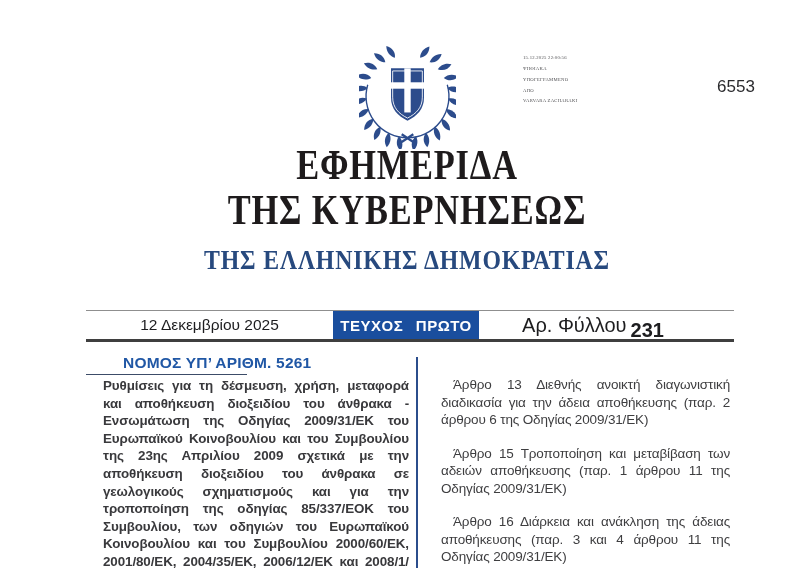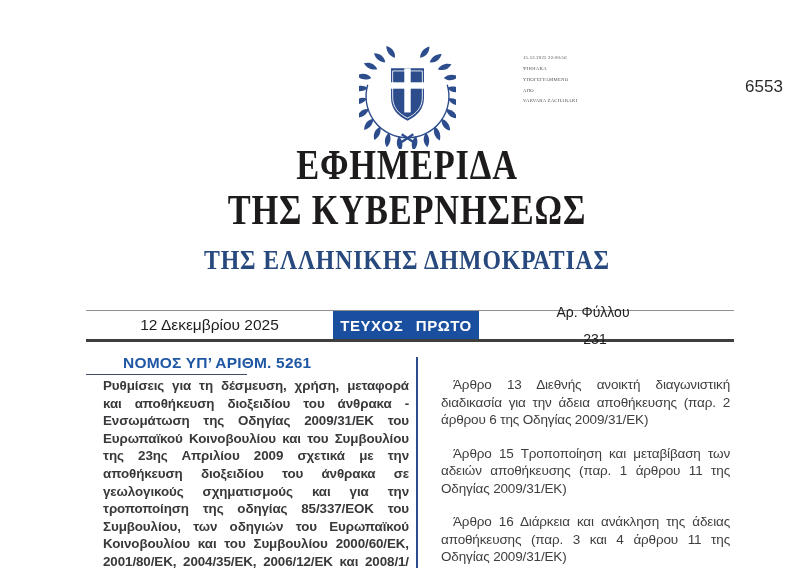--- a/index.html
+++ b/index.html
@@ -13,21 +13,21 @@
   .emblem { position:absolute; left:359px; top:41px; width:97px; height:108px; }
 
   .stamp {
     position:absolute; left:523px; top:52px; width:260px;
     font-family:"Liberation Serif", serif; font-size:9px; line-height:21px;
     color:#4f4f52; letter-spacing:.5px;
     transform:scale(0.52); transform-origin:0 0;
   }
 
   .page-number {
-    position:absolute; left:734px; top:77px; width:60px;
+    position:absolute; left:706px; top:77px; width:60px;
     font-size:17px; color:#2b2b2e; text-align:center;
   }
 
   .masthead { position:absolute; left:0; top:0; width:800px; text-align:center; }
   .masthead .t1, .masthead .t2 {
     position:absolute; left:0; width:800px;
     font-family:"Liberation Serif", serif; font-weight:bold;
     font-size:43px; line-height:44px; color:#1e1b1c; letter-spacing:1px;
     transform:translateX(7px) scaleX(0.80);
   }
@@ -45,22 +45,22 @@
     position:absolute; left:86px; top:310px; width:648px; height:32px;
     border-top:1px solid #8f8f8f; border-bottom:3px solid #3f3f3f;
     display:flex; align-items:stretch; background:#fff;
   }
   .info-bar .cell { display:flex; align-items:center; justify-content:center; }
   .info-bar .cell.date-cell  { width:247px; font-size:15.5px; color:#1d1d1f; }
   .info-bar .cell.issue-cell {
     width:146px; background:#1a4e9e; color:#ffffff;
     font-size:15px; font-weight:bold; letter-spacing:.5px; word-spacing:8px;
   }
-  .info-bar .cell.sheet-cell { width:228px; font-size:14px; color:#1d1d1f;flex-direction:column; }
-  .info-bar .sheet-number { font-weight:normal; margin-left:4px;margin-top:11px; }
+  .info-bar .cell.sheet-cell { width:228px; font-size:20px; color:#1d1d1f; }
+  .info-bar .sheet-number { font-weight:bold; margin-left:4px;margin-top:11px; }
 
   
   .column-divider {
     position:absolute; left:416px; top:357px; width:1.5px; height:211px;
     background:#2b4d8c;
   }
 
   .left-col { position:absolute; left:86px; top:353px; width:323px; }
   .law-heading {
     margin-left:37px; font-size:15.5px; font-weight:bold;

